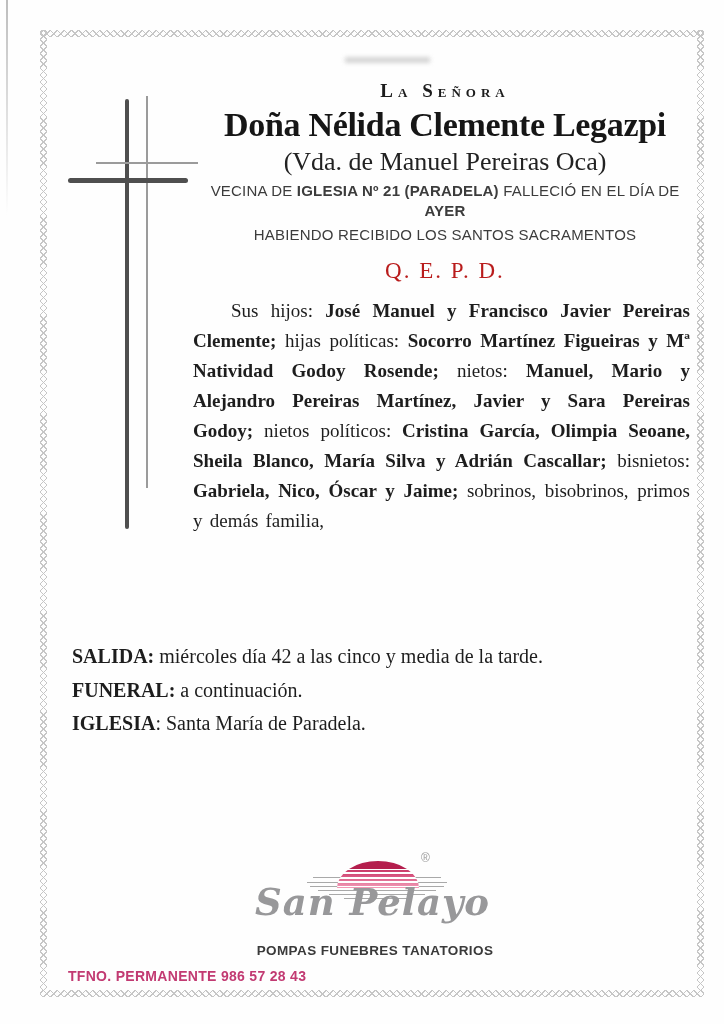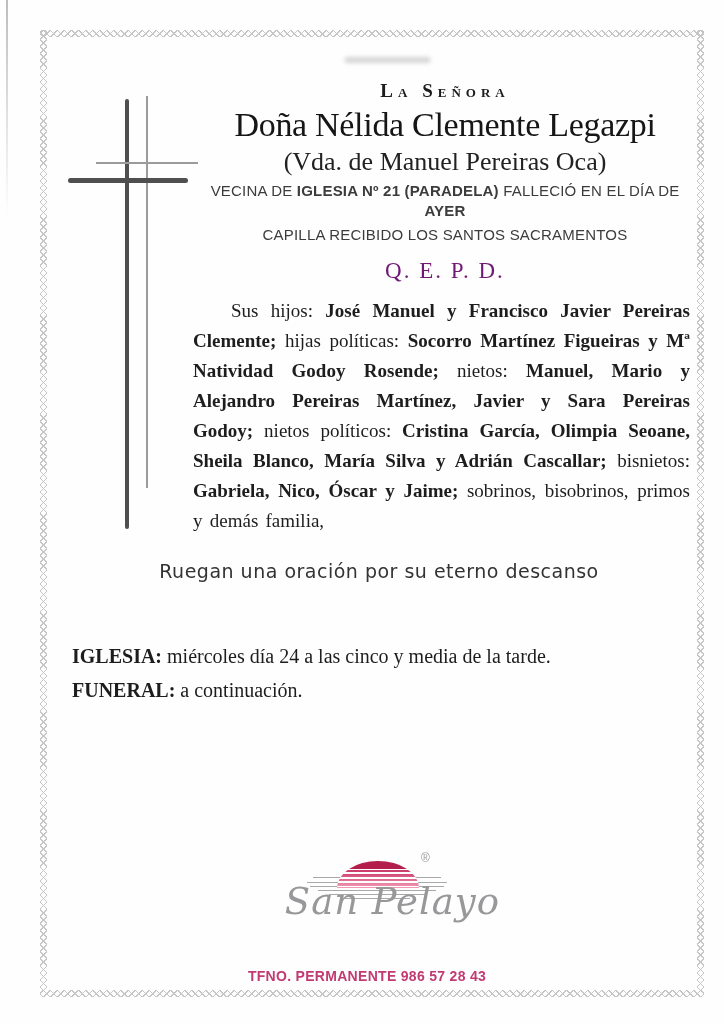--- a/index.html
+++ b/index.html
@@ -33,26 +33,26 @@
   .zz-right  { left:697px; top:30px; width:7px;  height:967px; }
   
   .cross div { position:absolute; }
   .cv-main { left:125px; top:99px;  width:4px;   height:430px; background:#4f4f4f; border-radius:3px; }
   .cv-thin { left:146px; top:96px;  width:1.5px; height:392px; background:#9b9b9b; }
   .ch-main { left:68px;  top:178px; width:120px; height:4.5px; background:#4f4f4f; border-radius:3px; }
   .ch-thin { left:96px;  top:162px; width:102px; height:1.5px; background:#9b9b9b; }
   
   .header { position:absolute; left:200px; top:80px; width:490px; text-align:center; }
   .honorific { font-size:19px; font-weight:700; font-variant:small-caps; letter-spacing:5px; color:#1c1c1c; }
-  .name { margin:4px 0 0 0; font-size:34px; font-weight:400; letter-spacing:-0.3px; color:#161616; }
+  .name { margin:4px 0 0 0; font-size:34px; font-weight:700; letter-spacing:-0.3px; color:#161616; }
   .widow { margin-top:3px; font-size:26px; color:#222; }
   .meta { margin-top:4px; font-family:"Liberation Sans", sans-serif; font-size:15px;
           line-height:20px; color:#3c3c3c; letter-spacing:.2px; }
   .meta .b { font-weight:700; }
-  .qepd { margin-top:13px; font-size:23px; letter-spacing:2px; color:#701a75; }
+  .qepd { margin-top:13px; font-size:23px; letter-spacing:2px; color:#b91c1c; }
   
   .family { position:absolute; left:193px; top:296px; width:497px; margin:0;
     font-size:19px; line-height:30px; text-align:justify; text-indent:38px;
     color:#1d1d1d; word-spacing:2.5px; }
   .family .b { font-weight:700; }
   
   .prayer { position:absolute; left:72px; top:560px; width:614px; text-align:center;
     font-family:"DejaVu Sans", sans-serif; font-size:19px; color:#333; letter-spacing:.5px; }
   
   .details { position:absolute; left:72px; top:640px; width:620px; font-size:20px; }
@@ -72,27 +72,27 @@
   .r6 { left:344px; top:898px;   width:66px; }
   .sun { position:absolute; left:337px; top:861px; width:82px; height:27px; z-index:2;
     border-radius:41px 41px 0 0 / 27px 27px 0 0;
     background-image:
       linear-gradient(to bottom, var(--sun-top) 0 8px, rgba(0,0,0,0) 8px),
       repeating-linear-gradient(to bottom, rgba(255,255,255,0) 0 2.6px, #fff 2.6px 4.4px),
       linear-gradient(to bottom, var(--sun-top) 0%, var(--sun-mid) 45%, var(--sun-bottom) 100%);
   }
   .rmark { position:absolute; left:421px; top:851px; z-index:2; font-family:"Liberation Sans", sans-serif;
     font-size:12px; color:#9a9a9a; }
-  .script { position:absolute; left:255px; top:880px; width:245px; z-index:3; text-align:right;
+  .script { position:absolute; left:255px; top:880px; width:245px; z-index:3; text-align:left;
     font-family:"DejaVu Serif", serif; font-style:italic; font-size:37px; color:var(--logo-gray);
-    letter-spacing:1px; }
+    letter-spacing:1px;font-weight:bold; }
   .tagline { position:absolute; left:68px; top:943px; width:614px; text-align:center;
     font-family:"Liberation Sans", sans-serif; font-weight:700; font-size:13.5px;
     letter-spacing:.4px; color:#3a3a3a; }
-  .phone { position:absolute; left:60px; top:968px; width:614px; text-align:center;
+  .phone { position:absolute; left:68px; top:968px; width:614px; text-align:left;
     font-family:"Liberation Sans", sans-serif; font-weight:700; font-size:14px;
     letter-spacing:.3px; color:var(--pink); }
 </style>
 </head>
 <body>
 
 <div class="page">
 
   <div class="edge-line"></div>
   <div class="smudge"></div>
@@ -107,45 +107,48 @@
     <div class="cv-thin"></div>
     <div class="ch-main"></div>
     <div class="ch-thin"></div>
   </div>
 
   <header class="header">
     <div class="honorific">La Señora</div>
     <h1 class="name">Doña Nélida Clemente Legazpi</h1>
     <div class="widow">(Vda. de Manuel Pereiras Oca)</div>
     <div class="meta"><span>VECINA DE </span><span class="b">IGLESIA Nº 21 (PARADELA)</span><span> FALLECIÓ EN EL DÍA DE </span><span class="b">AYER</span></div>
-    <div class="meta">CAPILLA RECIBIDO LOS SANTOS SACRAMENTOS</div>
+    <div class="meta">HABIENDO RECIBIDO LOS SANTOS SACRAMENTOS</div>
     <div class="qepd">Q. E. P. D.</div>
   </header>
 
   <p class="family"><span>Sus hijos: </span><span class="b">José Manuel y Francisco Javier Pereiras Clemente;</span><span> hijas políticas: </span><span class="b">Socorro Martínez Figueiras y Mª Natividad Godoy Rosende;</span><span> nietos: </span><span class="b">Manuel, Mario y Alejandro Pereiras Martínez, Javier y Sara Pereiras Godoy;</span><span> nietos políticos: </span><span class="b">Cristina García, Olimpia Seoane, Sheila Blanco, María Silva y Adrián Cascallar;</span><span> bisnietos: </span><span class="b">Gabriela, Nico, Óscar y Jaime;</span><span> sobrinos, bisobrinos, primos y demás familia,</span></p>
 
-  <div class="prayer">Ruegan una oración por su eterno descanso</div>
 
   <div class="details">
     <div class="detail">
-      <span class="dl">IGLESIA:</span><span> miércoles día 24 a las cinco y media de la tarde.</span>
+      <span class="dl">SALIDA:</span><span> miércoles día 42 a las cinco y media de la tarde.</span>
     </div>
     <div class="detail">
       <span class="dl">FUNERAL:</span><span> a continuación.</span>
+    </div>
+    <div class="detail">
+      <span class="dl">IGLESIA</span><span>: Santa María de Paradela.</span>
     </div>
   </div>
 
 
   <div>
     <div class="ray r1"></div>
     <div class="ray r2"></div>
     <div class="ray r3"></div>
     <div class="ray r4"></div>
     <div class="ray r5"></div>
     <div class="ray r6"></div>
     <div class="sun"></div>
     <div class="rmark">®</div>
     <div class="script">San Pelayo</div>
   </div>
 
+  <div class="tagline">POMPAS FUNEBRES TANATORIOS</div>
   <div class="phone">TFNO. PERMANENTE 986 57 28 43</div>
 
 </div>
 
 </body></html>

